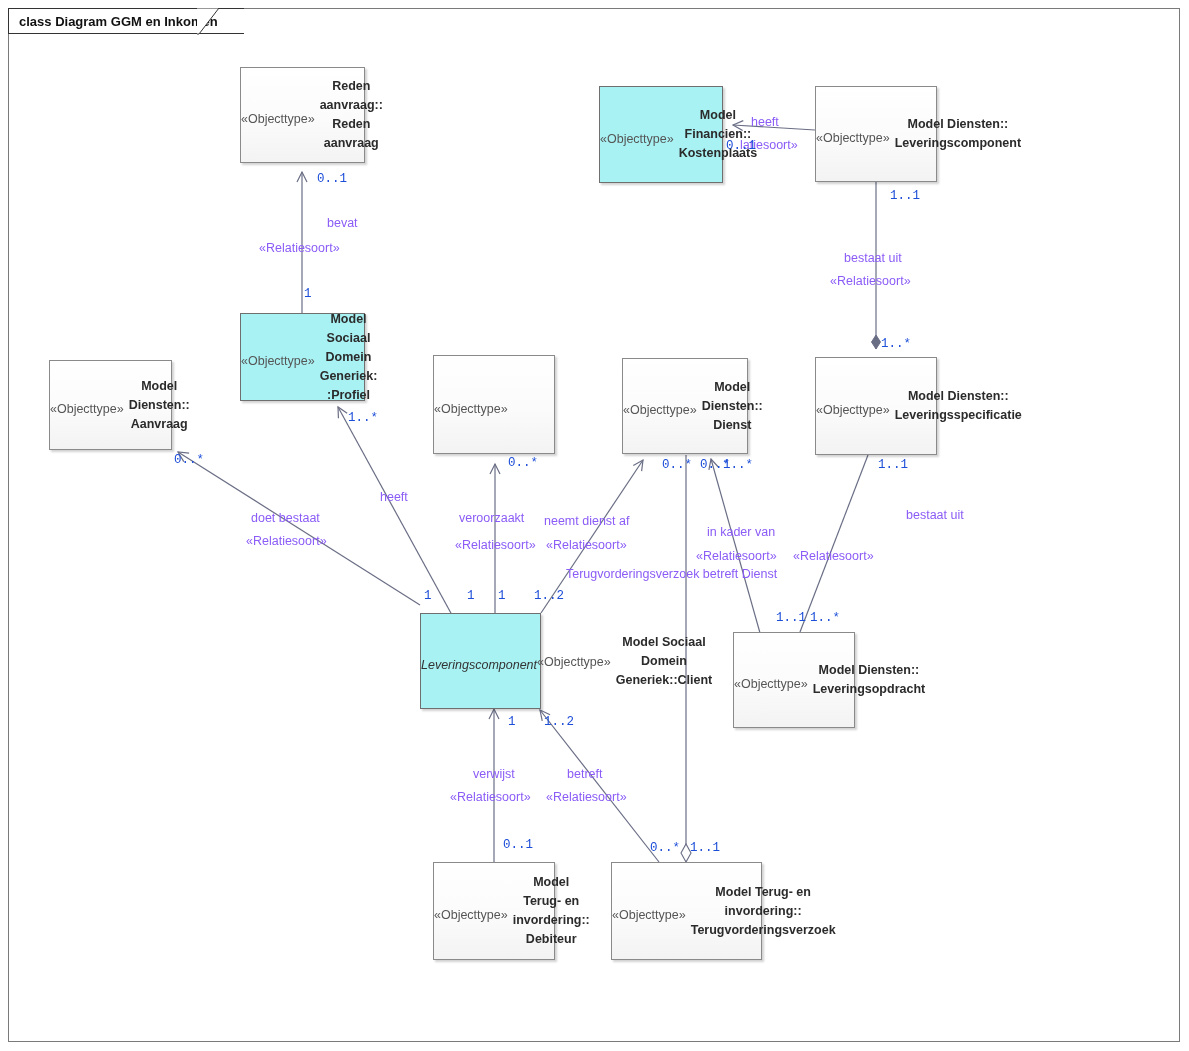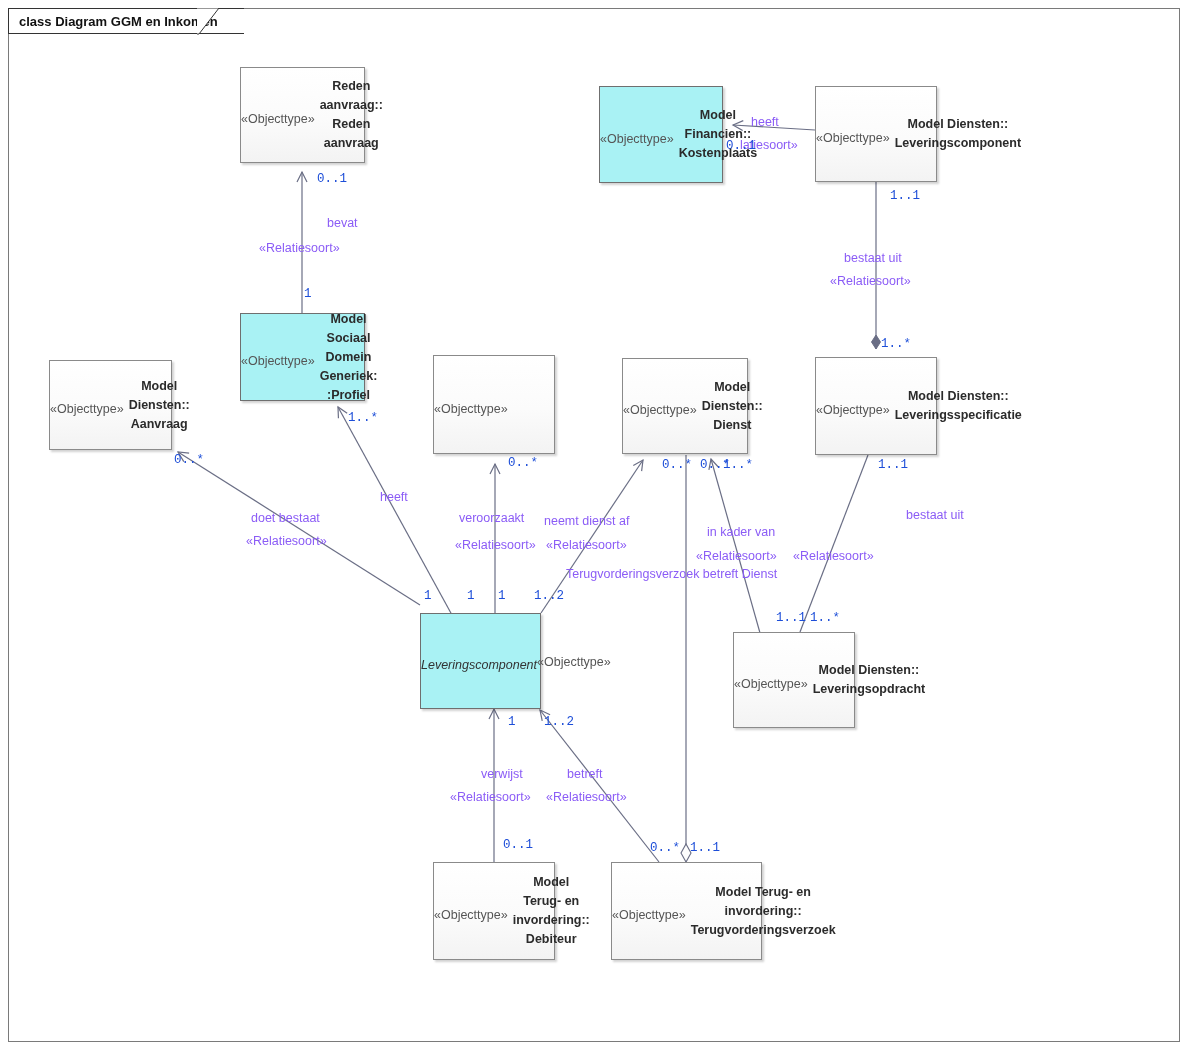--- a/index.html
+++ b/index.html
@@ -132,20 +132,22 @@
 
   <div class="node plain" style="left:815px;top:357px;width:122px;height:98px;">
     <div class="stereo">«Objecttype»</div>
     <div class="nm">Model Diensten::
 Leveringsspecificatie</div>
   </div>
 
   <div class="node cyan" style="left:420px;top:613px;width:121px;height:96px;">
     <div class="italicname">Leveringscomponent</div>
     <div class="stereo" style="margin-top:3px;">«Objecttype»</div>
+    <div class="nm">Model Sociaal Domein
+Generiek::Client</div>
   </div>
 
   <div class="node plain" style="left:733px;top:632px;width:122px;height:96px;">
     <div class="stereo">«Objecttype»</div>
     <div class="nm">Model Diensten::
 Leveringsopdracht</div>
   </div>
 
   <div class="node plain" style="left:433px;top:862px;width:122px;height:98px;">
     <div class="stereo">«Objecttype»</div>
@@ -182,21 +184,21 @@
   <div class="lbl" style="left:546px;top:538px;">«Relatiesoort»</div>
 
   <div class="lbl" style="left:566px;top:567px;">Terugvorderingsverzoek betreft Dienst</div>
 
   <div class="lbl" style="left:707px;top:525px;">in kader van</div>
   <div class="lbl" style="left:696px;top:549px;">«Relatiesoort»</div>
 
   <div class="lbl" style="left:793px;top:549px;">«Relatiesoort»</div>
   <div class="lbl" style="left:906px;top:508px;">bestaat uit</div>
 
-  <div class="lbl" style="left:473px;top:767px;margin-left:8px;">verwijst</div>
+  <div class="lbl" style="left:473px;top:767px;">verwijst</div>
   <div class="lbl" style="left:450px;top:790px;">«Relatiesoort»</div>
 
   <div class="lbl" style="left:567px;top:767px;">betreft</div>
   <div class="lbl" style="left:546px;top:790px;">«Relatiesoort»</div>
 
   <div class="mult" style="left:317px;top:172px;">0..1</div>
   <div class="mult" style="left:304px;top:287px;">1</div>
 
   <div class="mult" style="left:726px;top:139px;">0..1</div>
   <div class="mult" style="left:890px;top:189px;">1..1</div>

